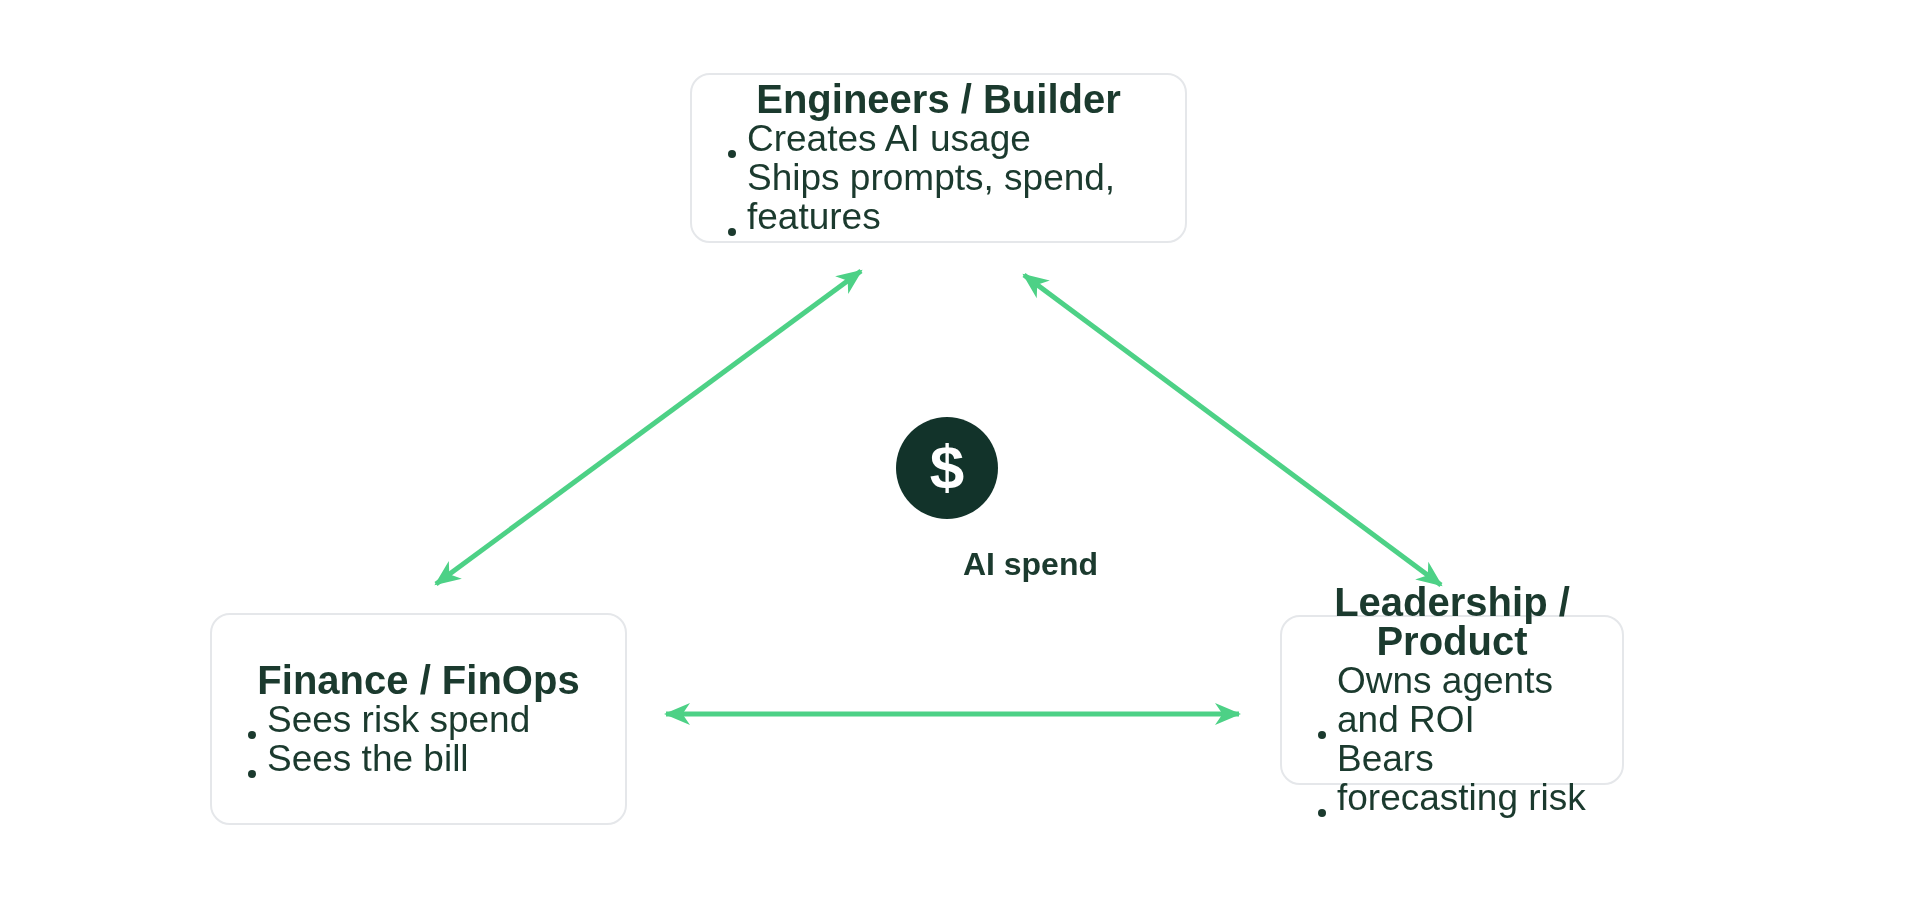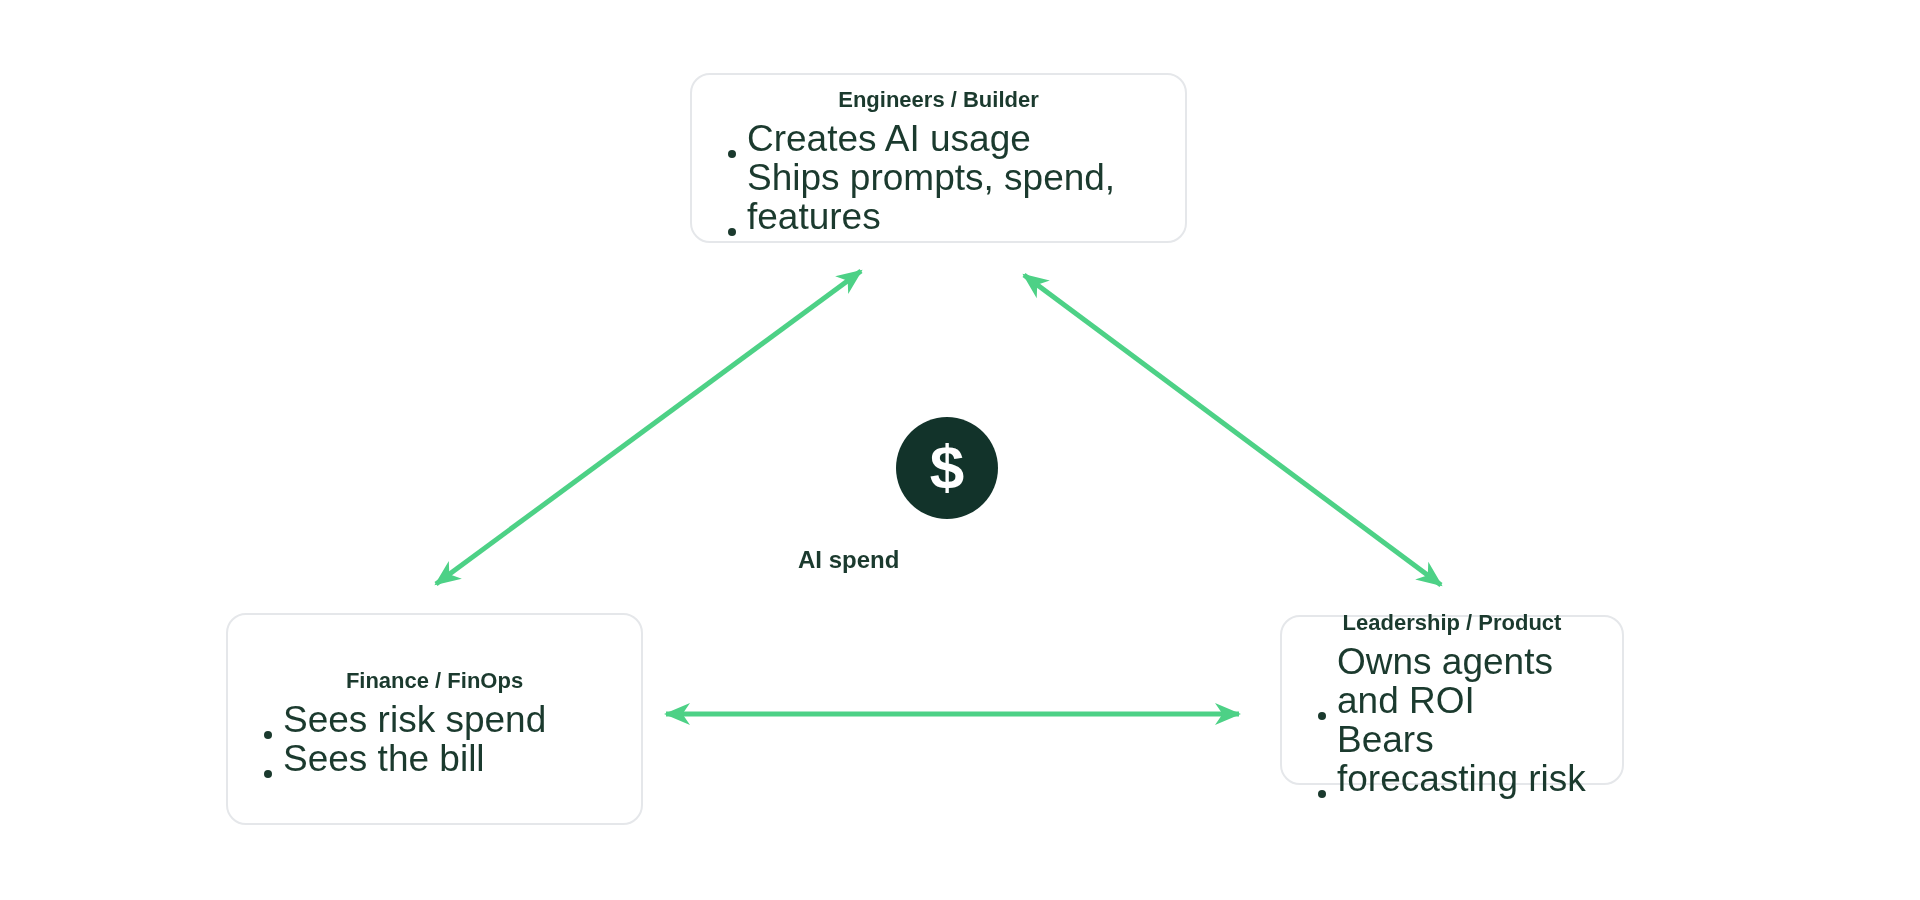--- a/index.html
+++ b/index.html
@@ -40,27 +40,27 @@
     background: var(--box-background);
     border: 2px solid var(--box-border);
     border-radius: 20px;
     display: flex;
     flex-direction: column;
     justify-content: center;
     padding: 0 36px;
     color: var(--dark-green);
   }
   .node-top   { left: 690px;  top: 73px;  width: 497px; height: 170px; }
-  .node-left  { left: 226px;  top: 613px; width: 417px; height: 212px; }
+  .node-left  { left: 210px;  top: 613px; width: 417px; height: 212px; }
   .node-right { left: 1280px; top: 615px; width: 344px; height: 170px; }
 
   .node-title {
     text-align: center;
     font-weight: bold;
-    font-size: 22px;
+    font-size: 40px;
     line-height: 39px;
     color: var(--dark-green);
   }
   .bullet {
     display: flex;
     align-items: flex-end;
     gap: 11px;
     font-size: 37px;
     line-height: 39px;
     color: var(--dark-green);
@@ -86,23 +86,23 @@
     color: var(--icon-glyph-color);
     font-size: 62px;
     font-weight: bold;
     line-height: 1;
     transform: translateY(-1px);
   }
   .center-label {
     position: absolute;
     left: 798px; top: 546px;
     width: 300px;
-    text-align: left;
+    text-align: right;
     font-weight: bold;
-    font-size: 24px;
+    font-size: 32px;
     color: var(--dark-green);
   }
 </style>
 </head>
 <body>
 
 <div class="canvas">
 
   <svg class="arrows" viewBox="0 0 1920 900" xmlns="http://www.w3.org/2000/svg">
     <defs>

